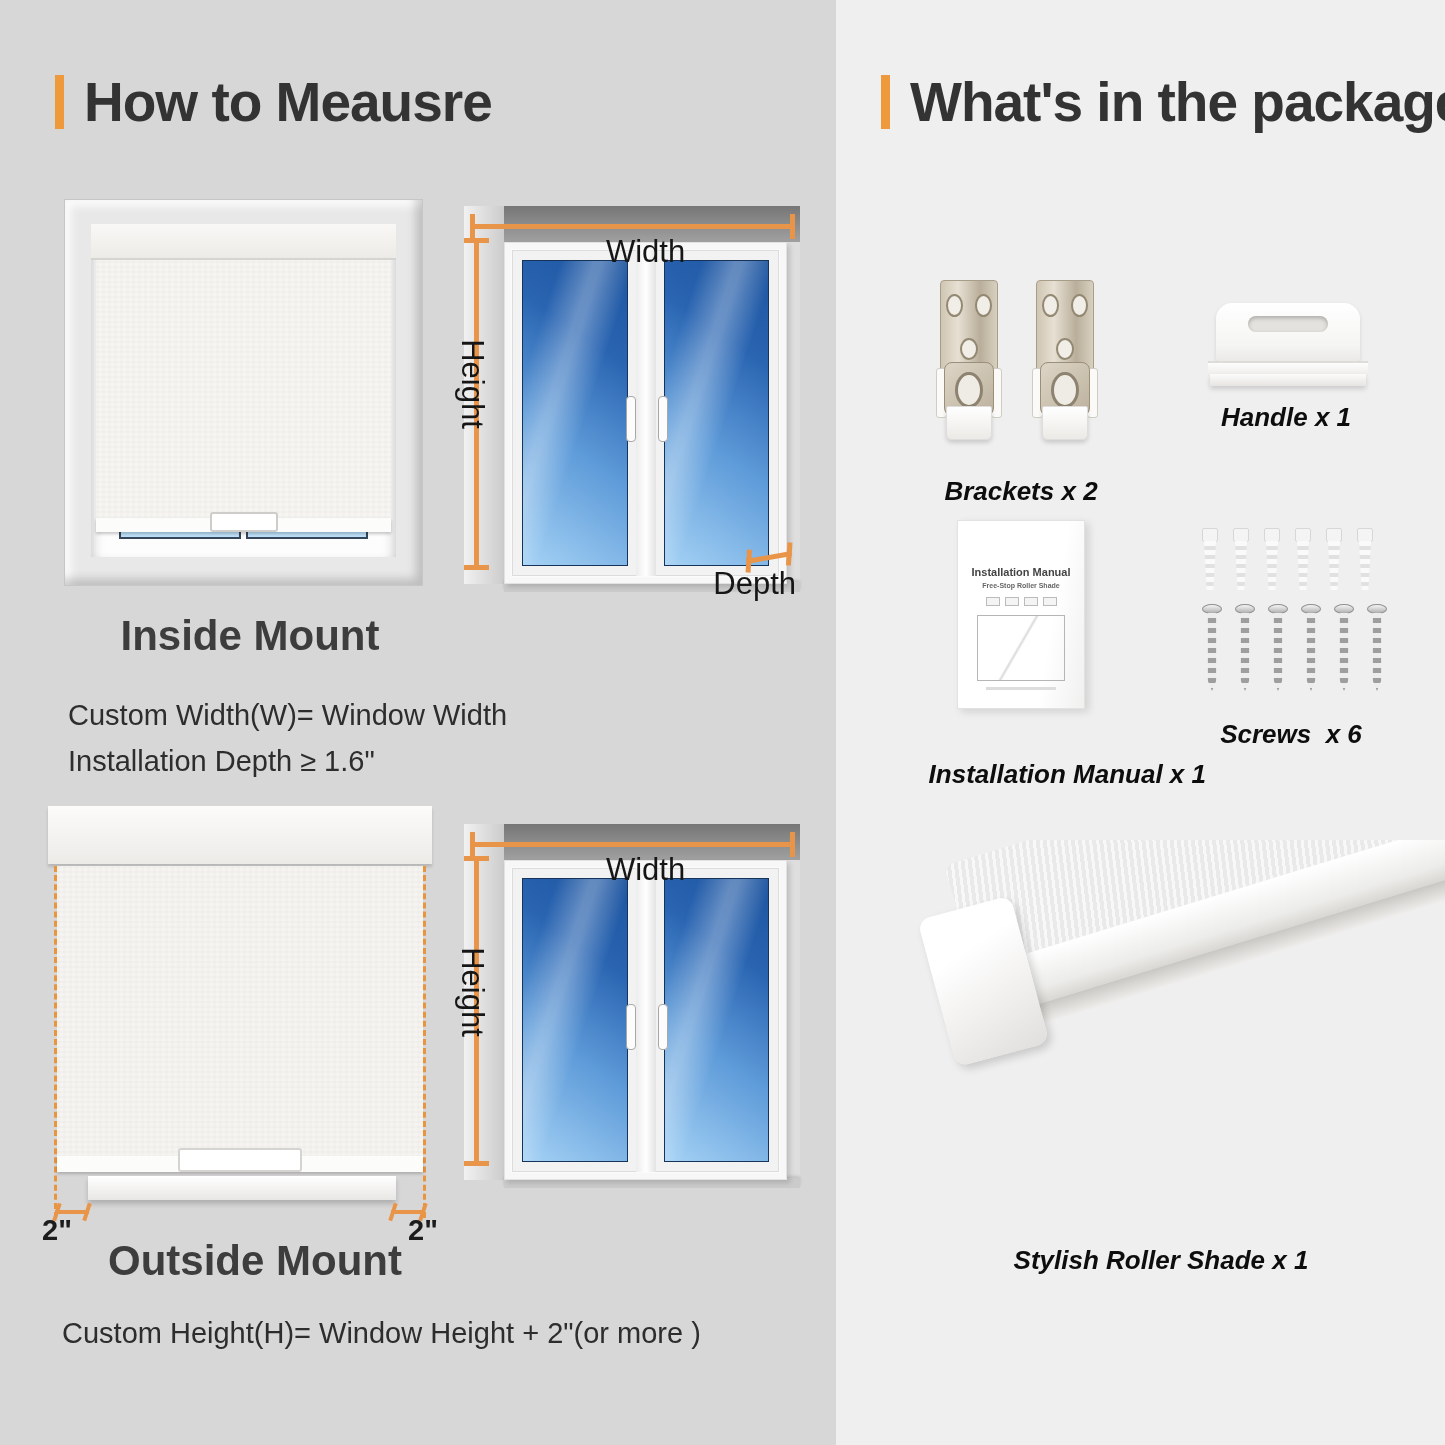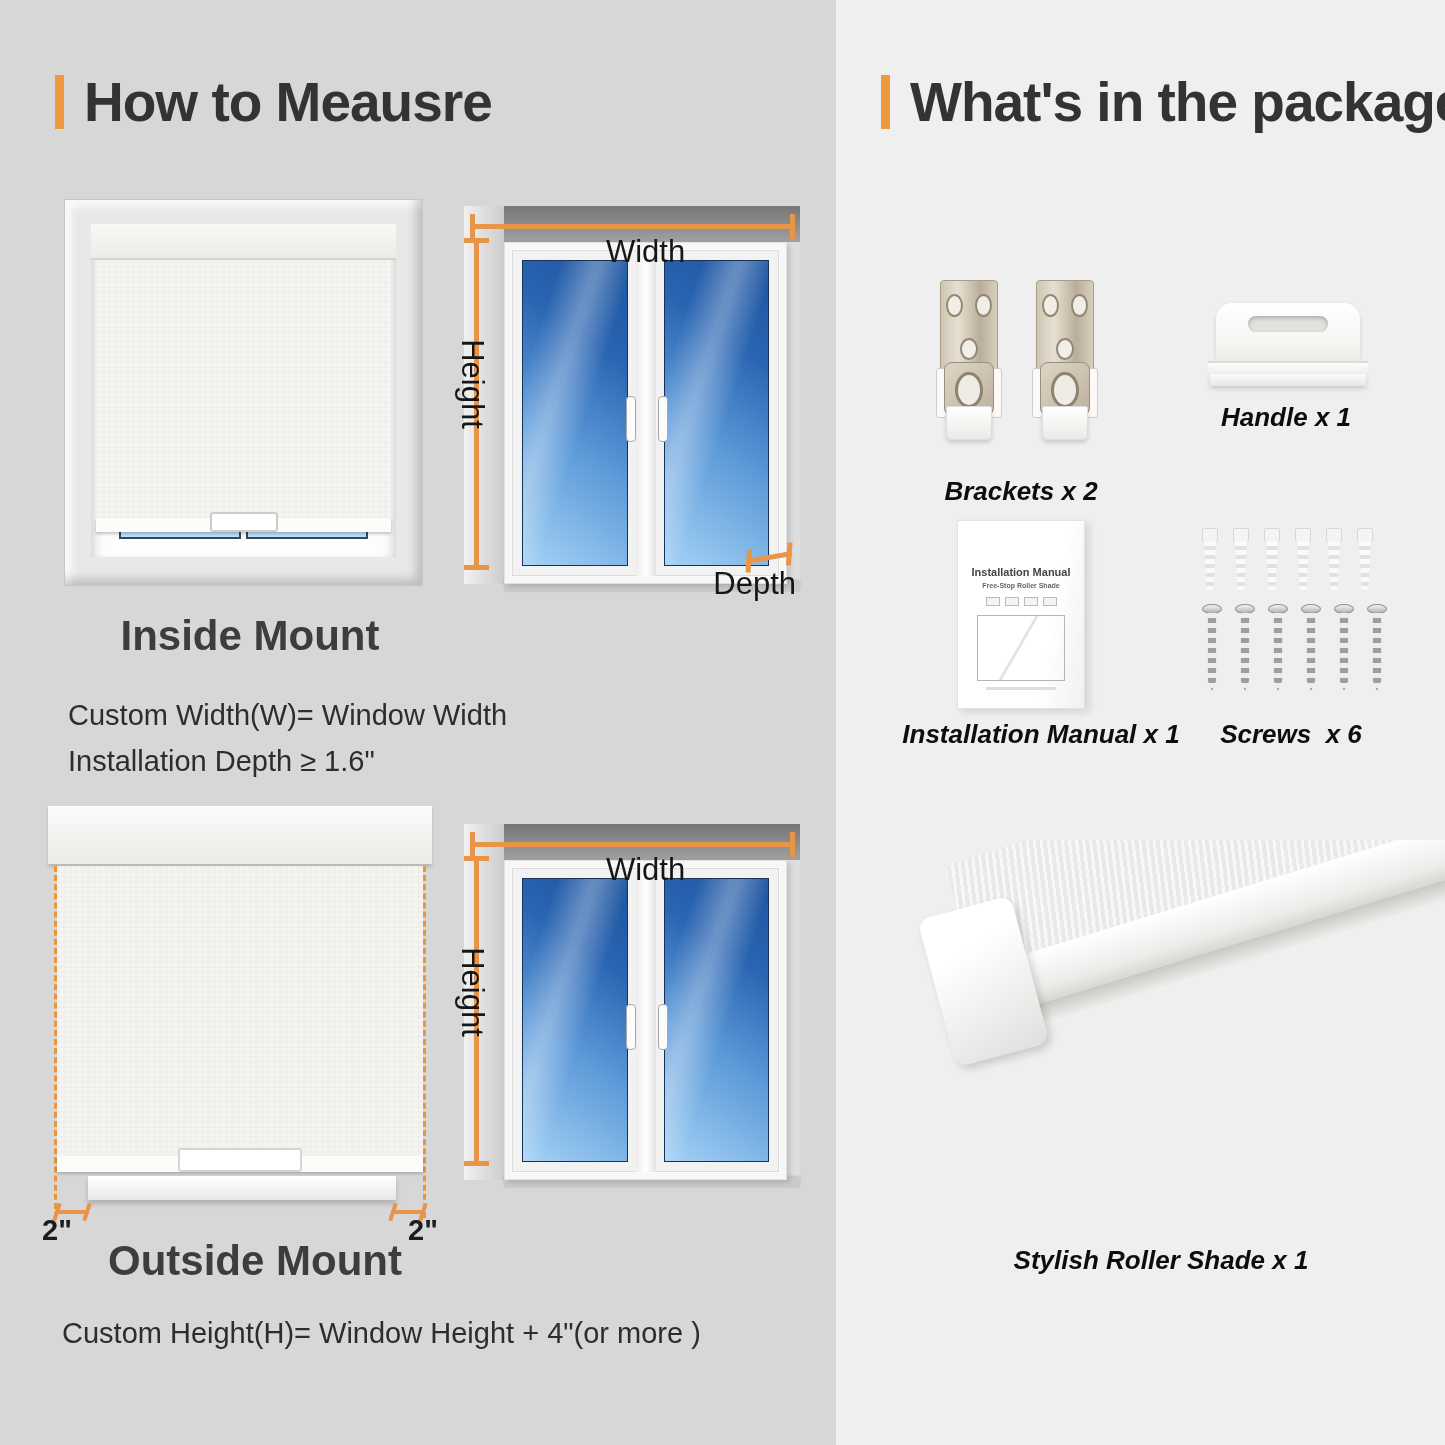--- a/index.html
+++ b/index.html
@@ -269,21 +269,21 @@
     </div>
     <div class="m-width"></div>
     <div class="lbl-width">Width</div>
     <div class="m-height"></div>
     <div class="lbl-height">Height</div>
   </div>
 
   <div class="mount-heading" style="left:70px;top:1237px;width:370px;">Outside Mount</div>
 
   <div class="instructions" style="left:62px;top:1310px;">
-    <div class="instr-line">Custom Height(H)= Window Height + 4"(or more )</div>
+    <div class="instr-line">Custom Height(H)= Window Height + 2"(or more )</div>
   </div>
 </div>
 
 <div class="panel right-panel">
 
   <div class="section-title" style="left:45px;top:70px;">
     <div class="accent-bar"></div>
     <div class="title-text">What's in the package</div>
   </div>
 
@@ -326,21 +326,21 @@
     <div class="m-sub">Free-Stop Roller Shade</div>
     <div class="m-row">
       <div class="m-chip"></div>
       <div class="m-chip"></div>
       <div class="m-chip"></div>
       <div class="m-chip"></div>
     </div>
     <div class="m-box"></div>
     <div class="m-foot"></div>
   </div>
-  <div class="item-label" style="left:40px;top:719px;width:330px;">Installation Manual x 1</div>
+  <div class="item-label" style="left:40px;top:759px;width:330px;text-align:right;">Installation Manual x 1</div>
 
   <div class="screws-img">
     <div class="anchor-row">
       <div class="anchor"></div>
       <div class="anchor"></div>
       <div class="anchor"></div>
       <div class="anchor"></div>
       <div class="anchor"></div>
       <div class="anchor"></div>
     </div>

